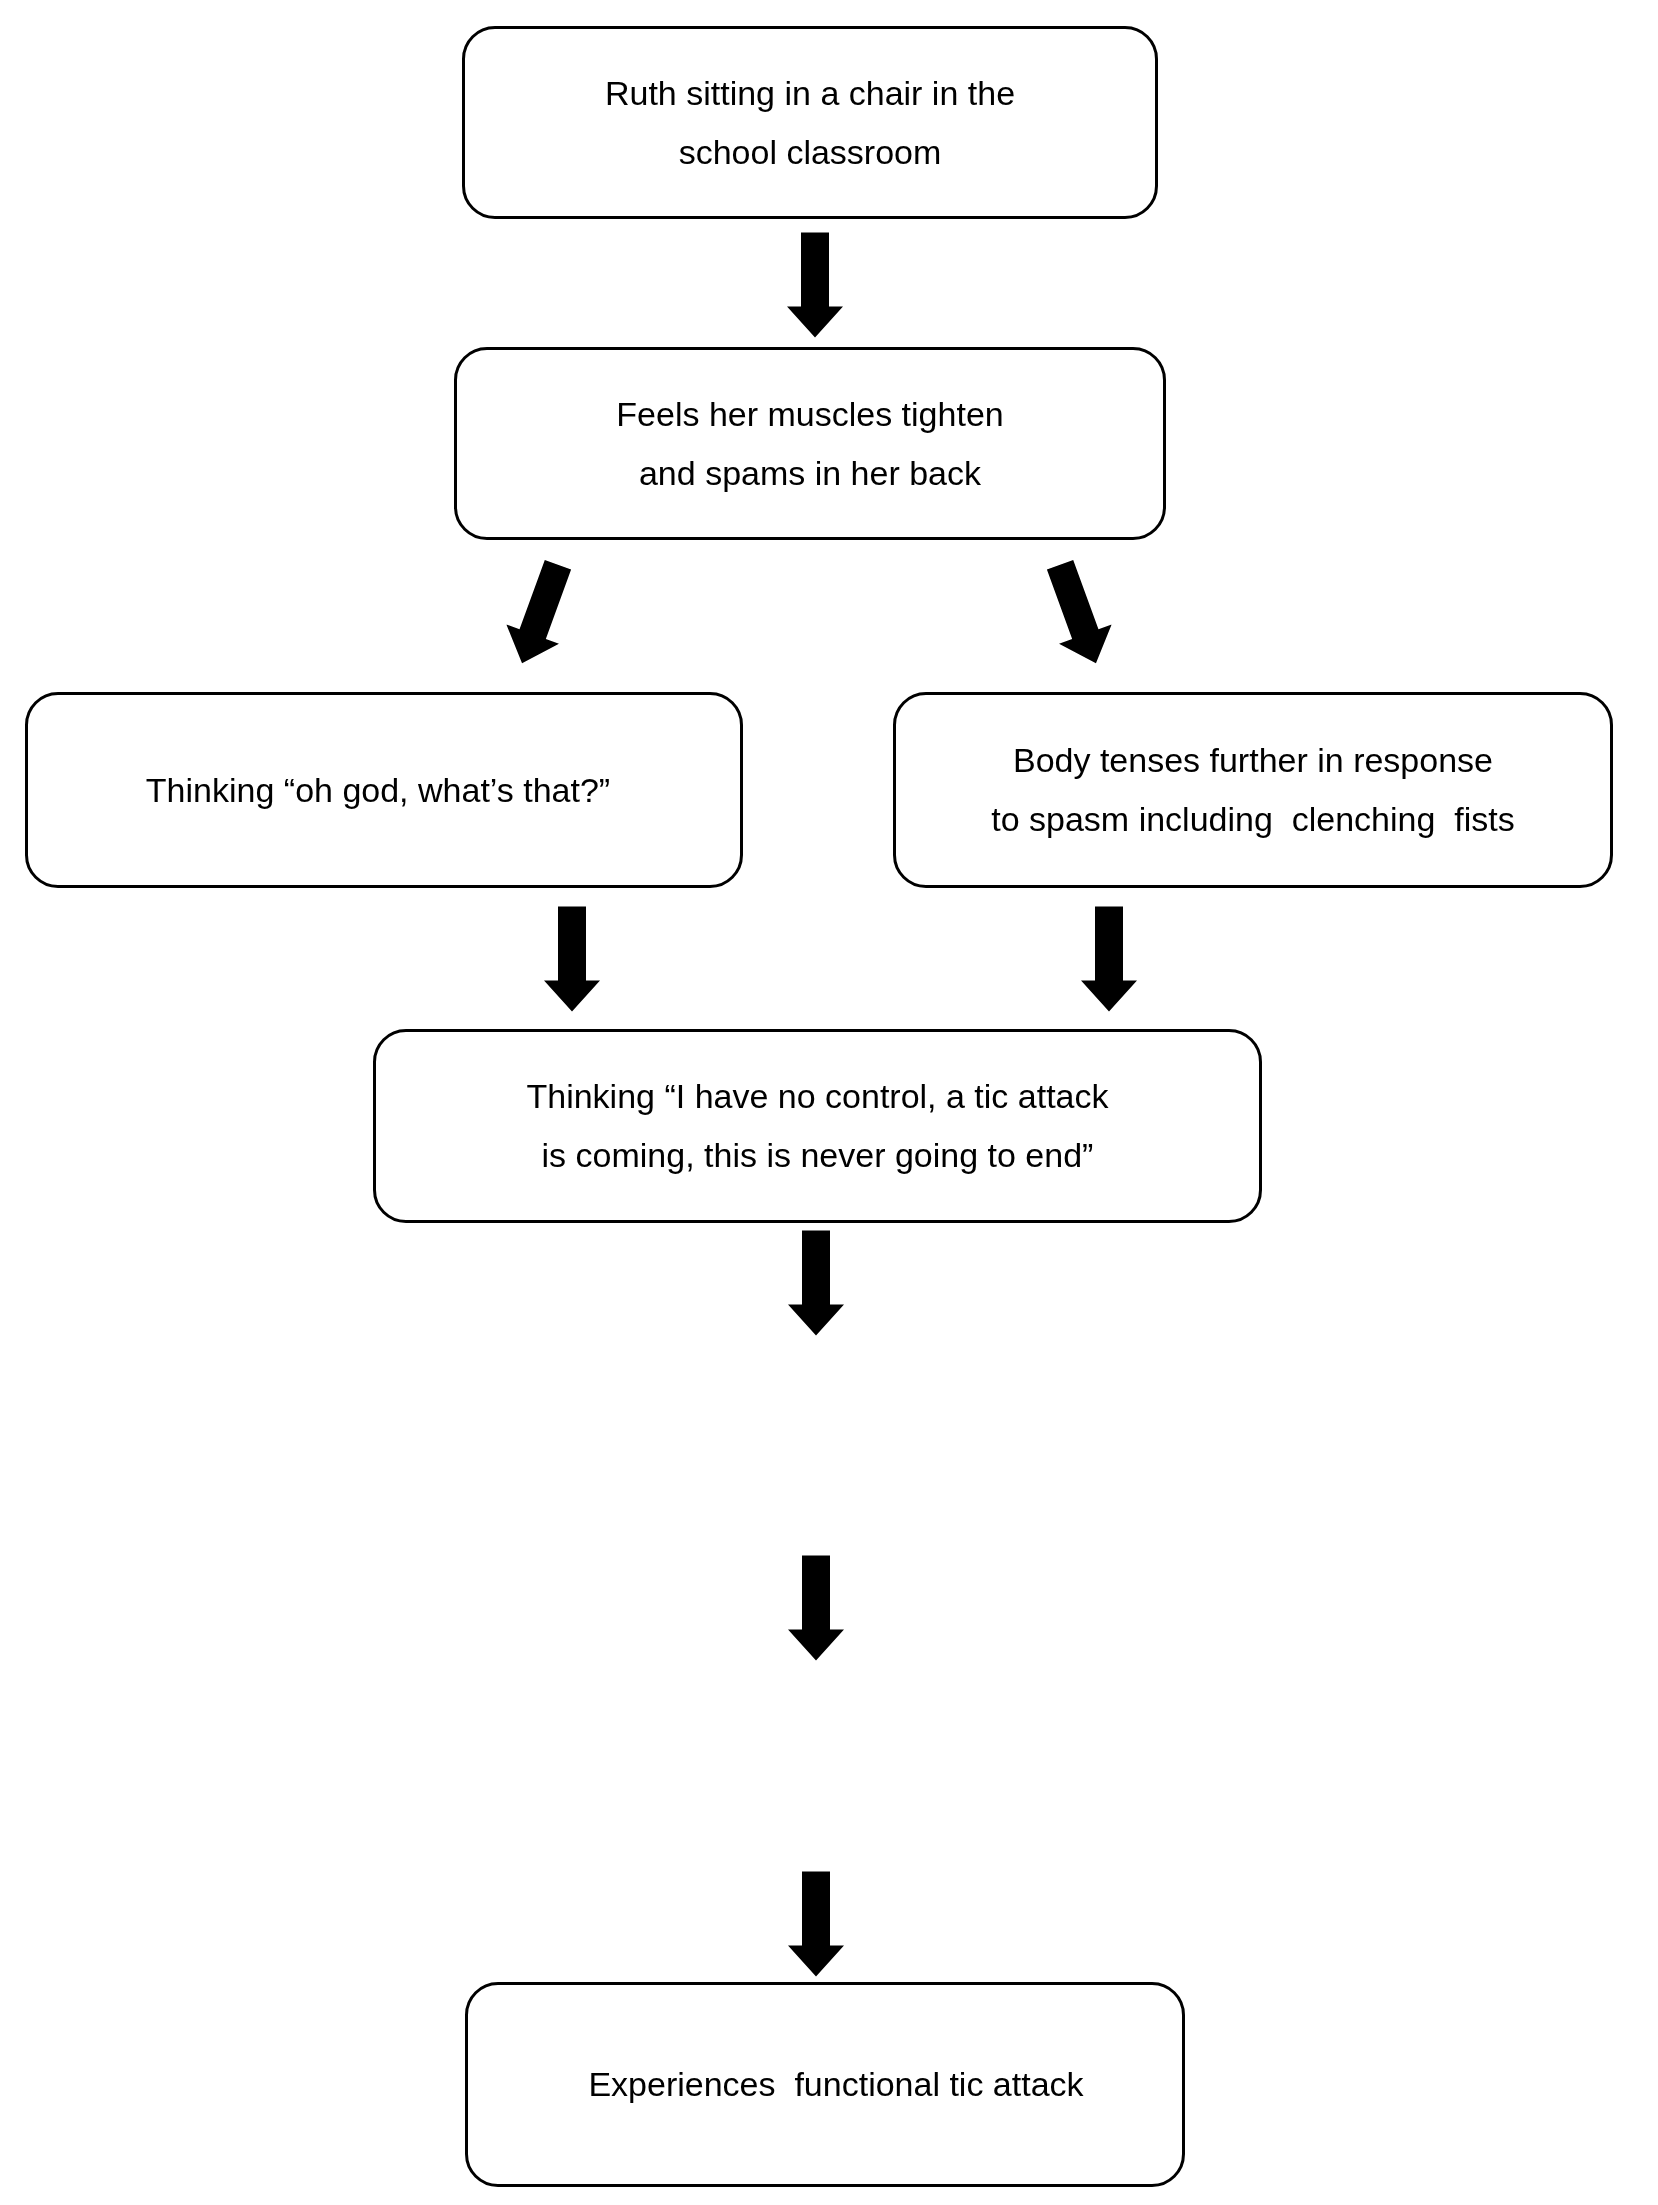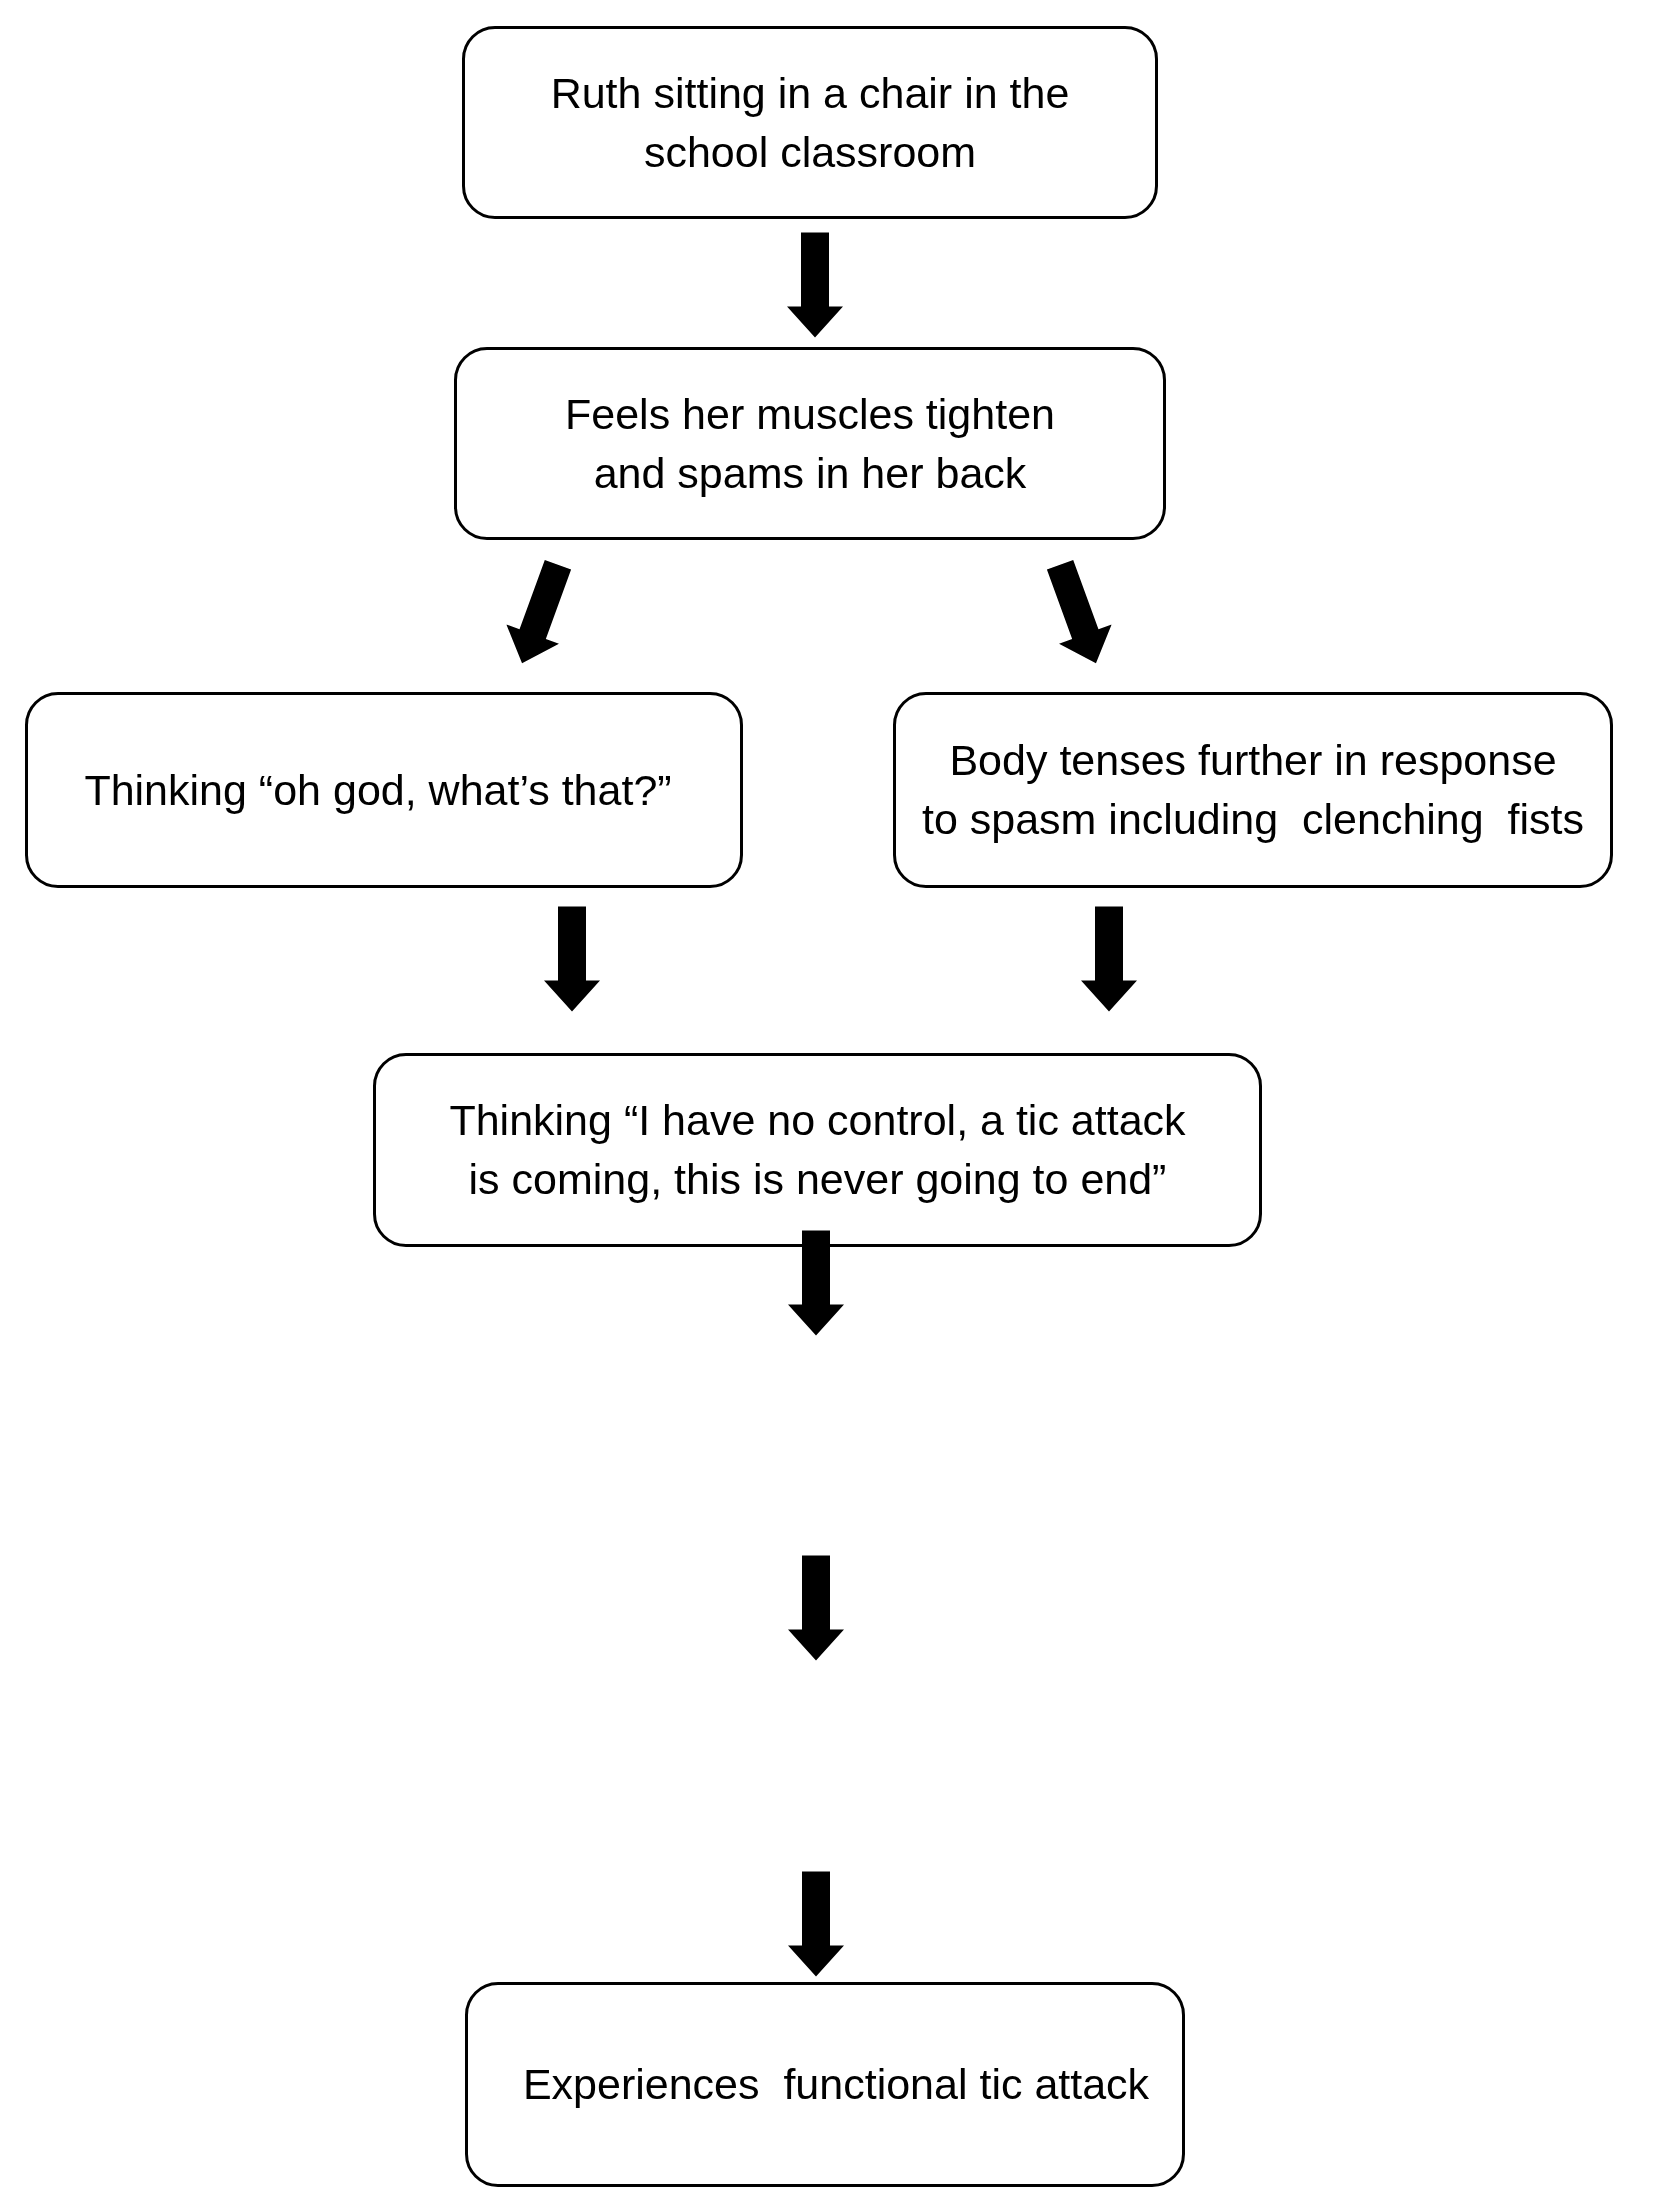--- a/index.html
+++ b/index.html
@@ -20,41 +20,41 @@
     box-sizing: border-box;
     border: 3.1px solid #000000;
     border-radius: 33px;
     background: #ffffff;
     display: flex;
     align-items: center;
     justify-content: center;
     padding: 7.8px 22px;
   }
   .node-label {
-    font-size: 43px;
+    font-size: 34px;
     line-height: 59px;
     text-align: center;
     white-space: pre-wrap;
     color: #000000;
   }
   .arrow {
     position: absolute;
     width: 56px;
     height: 106px;
   }
   .arrow svg { display: block; width: 100%; height: 100%; }
   .arrow.diag-left  { transform: rotate(20deg); }
   .arrow.diag-right { transform: rotate(-20deg); }
 
   
   #n0 { left: 462px;  top: 26px;   width: 696px;  height: 193px; }
   #n1 { left: 454px;  top: 347px;  width: 712px;  height: 193px; }
   #n2 { left: 25px;   top: 692px;  width: 718px;  height: 196px; padding-left: 10px; }
   #n3 { left: 893px; top: 692px;  width: 720px;  height: 196px; }
-  #n4 { left: 373px;  top: 1029px; width: 889px; height: 194px; margin-top: 24px; }
+  #n4 { left: 373px;  top: 1029px; width: 889px; height: 194px; }
   #n5 { left: 465px;  top: 1347px; width: 724px;  height: 202px; }
   #n6 { left: 375px;  top: 1670px; width: 884px; height: 196px; }
   #n7 { left: 465px;  top: 1982px; width: 720px;  height: 205px; padding-left: 44px; }
 
   
   #a0 { left: 787px; top: 232px;  }
   #a1 { left: 512px;  top: 561px;  }
   #a2 { left: 1050px; top: 561px;  }
   #a3 { left: 544px;  top: 906px; }
   #a4 { left: 1081px; top: 906px; }

